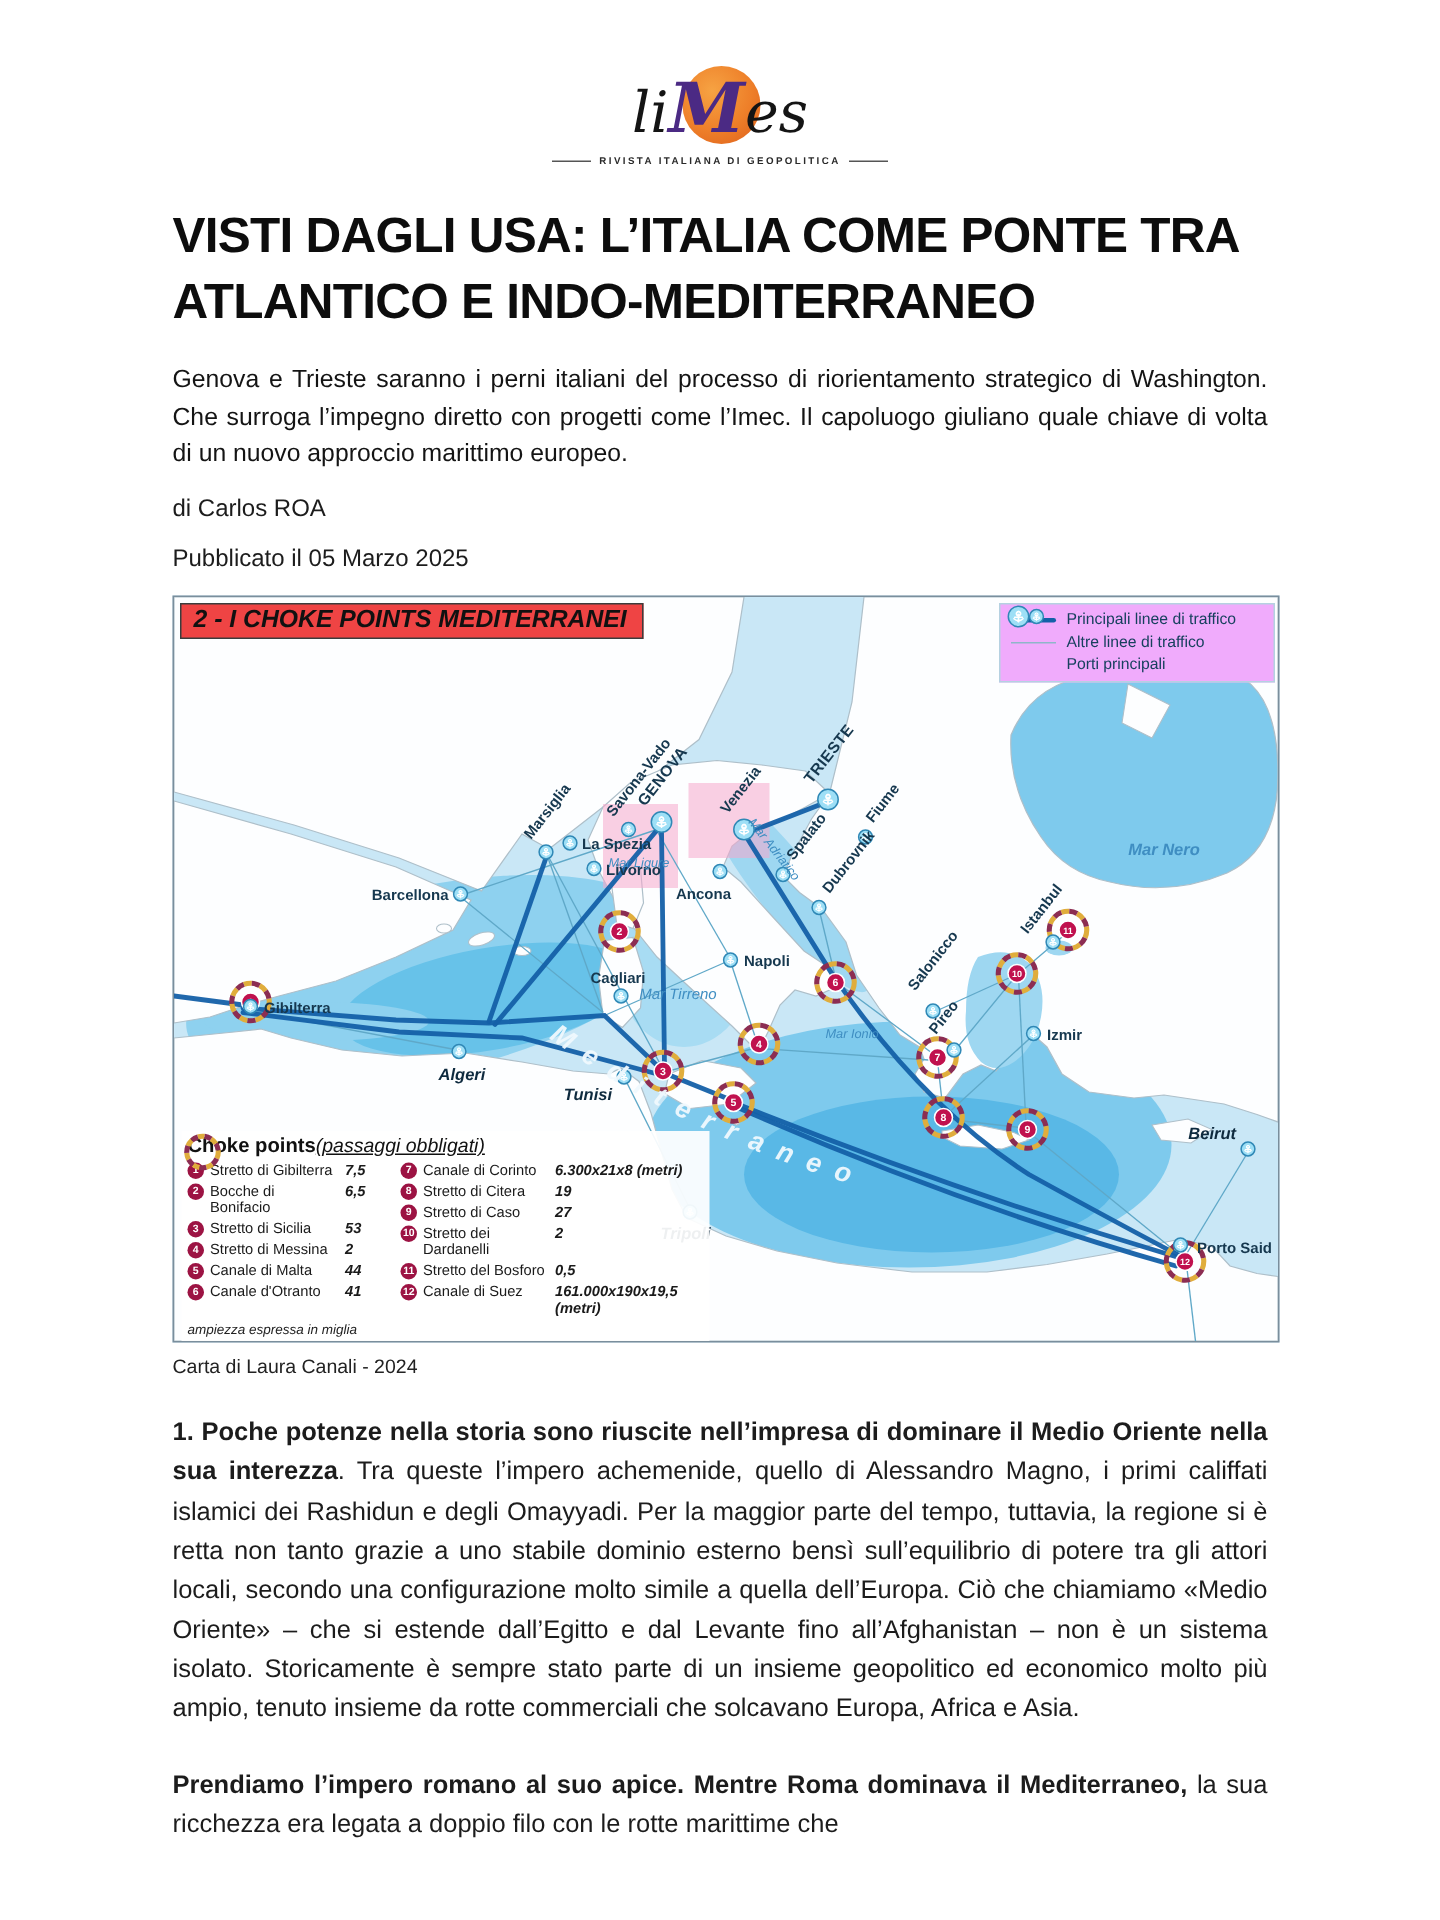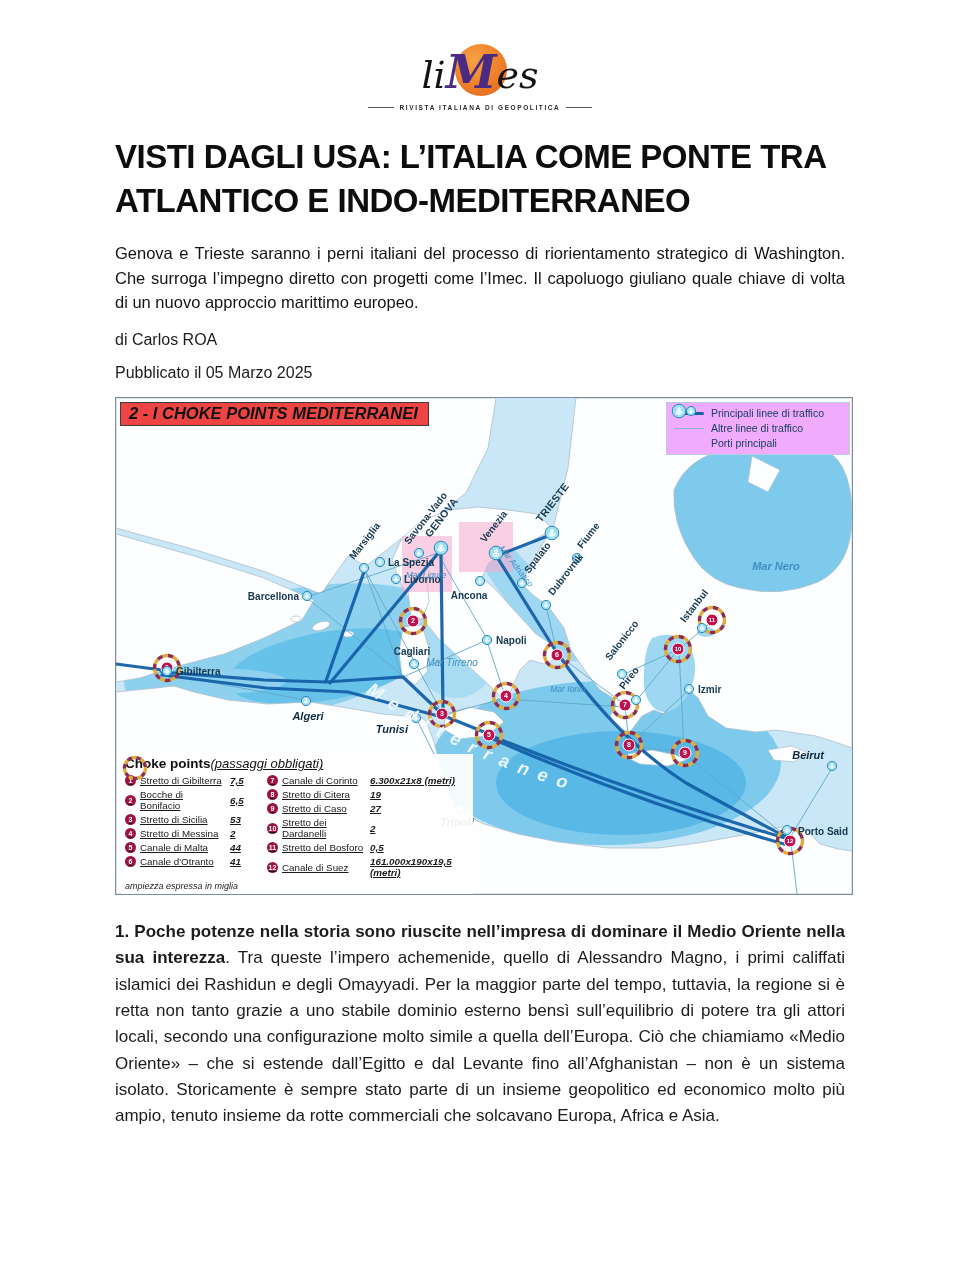--- a/index.html
+++ b/index.html
@@ -40,21 +40,21 @@
   
   .choke-panel{position:absolute;left:5px;top:356px;width:344px;background:rgba(255,255,255,.93);
     padding:2px 4px 3px 4px;z-index:5;}
   .choke-head{display:flex;align-items:center;gap:0;margin-bottom:4px;}
   .choke-head .t1{font-size:13.5px;font-weight:700;color:#111;}
   .choke-head .t2{font-size:13px;font-style:italic;color:#111;text-decoration:underline;}
   .choke-cols{display:flex;gap:6px;}
   .choke-col{display:flex;flex-direction:column;gap:3px;}
   .choke-col.left{width:136px;}
   .choke-col.right{width:198px;}
-  .ck-row{display:flex;align-items:center;gap:4px;font-size:9.8px;line-height:11px;color:#1a1a1a;text-decoration:underline;}
+  .ck-row{display:flex;align-items:flex-start;gap:4px;font-size:9.8px;line-height:11px;color:#1a1a1a;}
   .ck-b{flex:0 0 11px;width:11px;height:11px;border-radius:50%;background:#9c1343;color:#fff;
     font-size:7px;font-weight:bold;display:flex;align-items:center;justify-content:center;}
   .ck-n{flex:0 0 auto;}
   .choke-col.left .ck-n{width:86px;}
   .choke-col.right .ck-n{width:84px;}
   .ck-v{font-weight:800;font-style:italic;}
   .choke-foot{margin-top:3px;font-size:9px;font-style:italic;color:#222;}
 </style>
 </head>
 <body>
@@ -518,17 +518,19 @@
               <span class="ck-b">12</span>
               <span class="ck-n">Canale di Suez</span>
               <span class="ck-v">161.000x190x19,5 (metri)</span>
             </div>
           </div>
       </div>
       <div class="choke-foot">ampiezza espressa in miglia</div>
     </div>
   </div>
 
+  <div class="map-caption">Carta di Laura Canali - 2024</div>
 
   <p class="body-p"><strong>1. Poche potenze nella storia sono riuscite nell’impresa di dominare il Medio Oriente nella sua interezza</strong><span>. Tra queste l’impero achemenide, quello di Alessandro Magno, i primi califfati islamici dei Rashidun e degli Omayyadi. Per la maggior parte del tempo, tuttavia, la regione si è retta non tanto grazie a uno stabile dominio esterno bensì sull’equilibrio di potere tra gli attori locali, secondo una configurazione molto simile a quella dell’Europa. Ciò che chiamiamo «Medio Oriente» – che si estende dall’Egitto e dal Levante fino all’Afghanistan – non è un sistema isolato. Storicamente è sempre stato parte di un insieme geopolitico ed economico molto più ampio, tenuto insieme da rotte commerciali che solcavano Europa, Africa e Asia.</span></p>
 
+  <p class="body-p"><strong>Prendiamo l’impero romano al suo apice. Mentre Roma dominava il Mediterraneo,</strong><span> la sua ricchezza era legata a doppio filo con le rotte marittime che</span></p>
 
 </div>
 
 </body></html>

